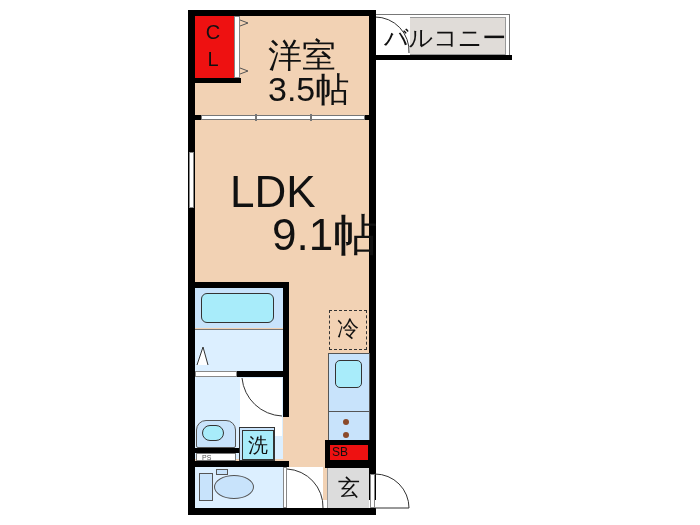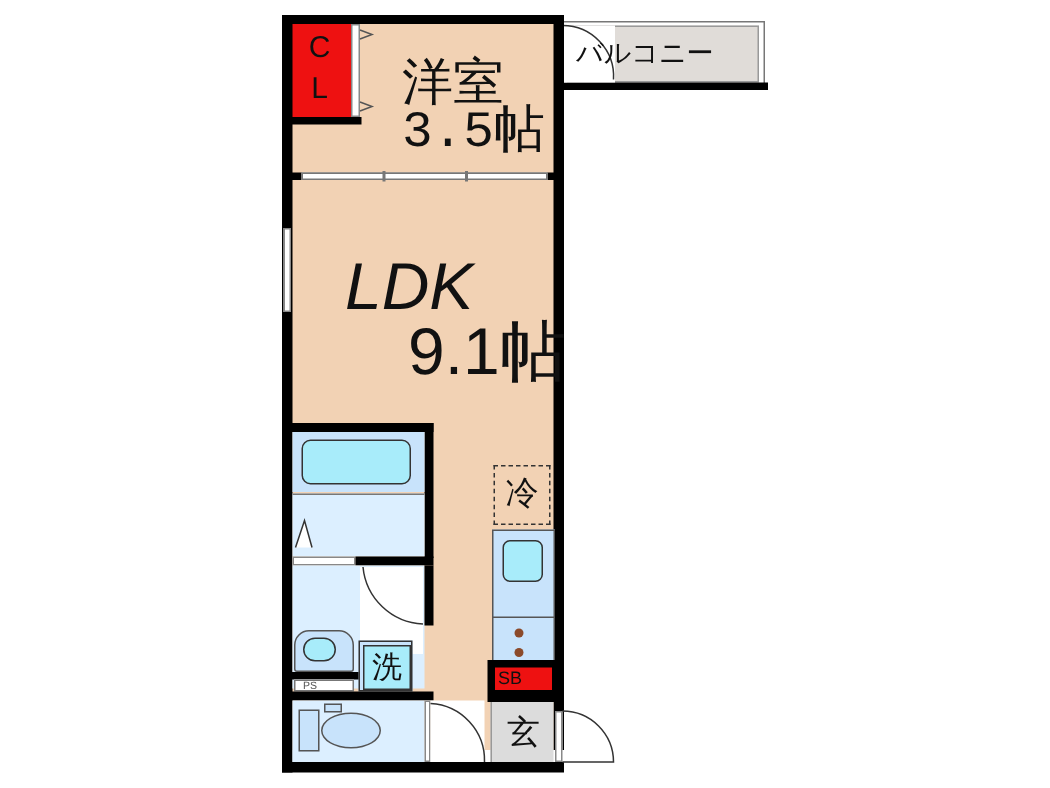--- a/index.html
+++ b/index.html
@@ -19,21 +19,21 @@
 
 <div class="abs" style="left:0;top:0;width:700px;height:525px;">
 
   <div class="abs" style="left:372px;top:14px;width:138px;height:44px;border:1px solid #777;background:#fff;"></div>
   <div class="abs" style="left:378px;top:17px;width:128px;height:38px;background:#e0dcd8;border:1px solid #999;"></div>
   <div class="abs wall" style="left:372px;top:55px;width:140px;height:5px;"></div>
   <svg style="left:375px;top:17px;" width="40" height="40">
     <rect x="0" y="0" width="35" height="38" fill="#fff"></rect>
     <path d="M0 0 A 34 34 0 0 1 34 36" fill="none" stroke="#333" stroke-width="1"></path>
   </svg>
-  <div class="label" style="left:384px;top:26px;font-size:18px;">バルコニー</div>
+  <div class="label" style="left:384px;top:26px;font-size:24px;">バルコニー</div>
 
   <div class="abs floor" style="left:193px;top:14px;width:178px;height:102px;"></div>
 
   <div class="abs floor" style="left:193px;top:120px;width:178px;height:380px;"></div>
 
   <div class="abs" style="left:193px;top:14px;width:41px;height:66px;background:#ee1111;"></div>
   <div class="label" style="left:203px;top:22px;font-size:20px;width:20px;">C</div>
   <div class="label" style="left:203px;top:49px;font-size:20px;width:20px;">L</div>
   <div class="abs" style="left:234px;top:16px;width:6px;height:62px;background:#fff;border:1px solid #888;"></div>
   <svg style="left:240px;top:20px;" width="12" height="55">
@@ -48,22 +48,22 @@
   <div class="abs wall" style="left:188px;top:508px;width:188px;height:7px;"></div>
 
   <div class="abs wall" style="left:193px;top:115px;width:178px;height:5px;"></div>
   <div class="abs" style="left:201px;top:115px;width:164px;height:5px;background:#fff;border:1px solid #777;"></div>
   <div class="abs" style="left:255px;top:114px;width:2px;height:7px;background:#777;"></div>
   <div class="abs" style="left:310px;top:114px;width:2px;height:7px;background:#777;"></div>
 
   <div class="abs" style="left:189px;top:152px;width:5px;height:56px;background:#fff;border:1px solid #888;"></div>
 
   <div class="label mid" style="left:268px;top:38px;text-align:right;">洋室</div>
-  <div class="label mid" style="left:268px;top:72px;font-family:Liberation Mono, monospace;">3.5帖</div>
-  <div class="label big" style="left:230px;top:170px;font-style:italic;">LDK</div>
+  <div class="label mid" style="left:268px;top:72px;">3.5帖</div>
+  <div class="label big" style="left:230px;top:170px;">LDK</div>
   <div class="label big" style="left:230px;top:213px;margin-left:42px;">9.1帖</div>
 
   <div class="abs wall" style="left:193px;top:282px;width:96px;height:6px;"></div>
   <div class="abs wall" style="left:283px;top:282px;width:6px;height:90px;"></div>
   <div class="abs wall2" style="left:195px;top:288px;width:88px;height:40px;background:#c8e3fb;"></div>
   <div class="abs" style="left:201px;top:293px;width:73px;height:30px;background:#a8ecfa;border:1.5px solid #333;border-radius:6px;"></div>
   <div class="abs wet" style="left:195px;top:329px;width:88px;height:42px;border-top:1px solid #777;"></div>
   <svg style="left:197px;top:345px;" width="12" height="20">
     <path d="M0 20 L6 2 L11 20" fill="#fff" stroke="#333" stroke-width="1"></path>
   </svg>

